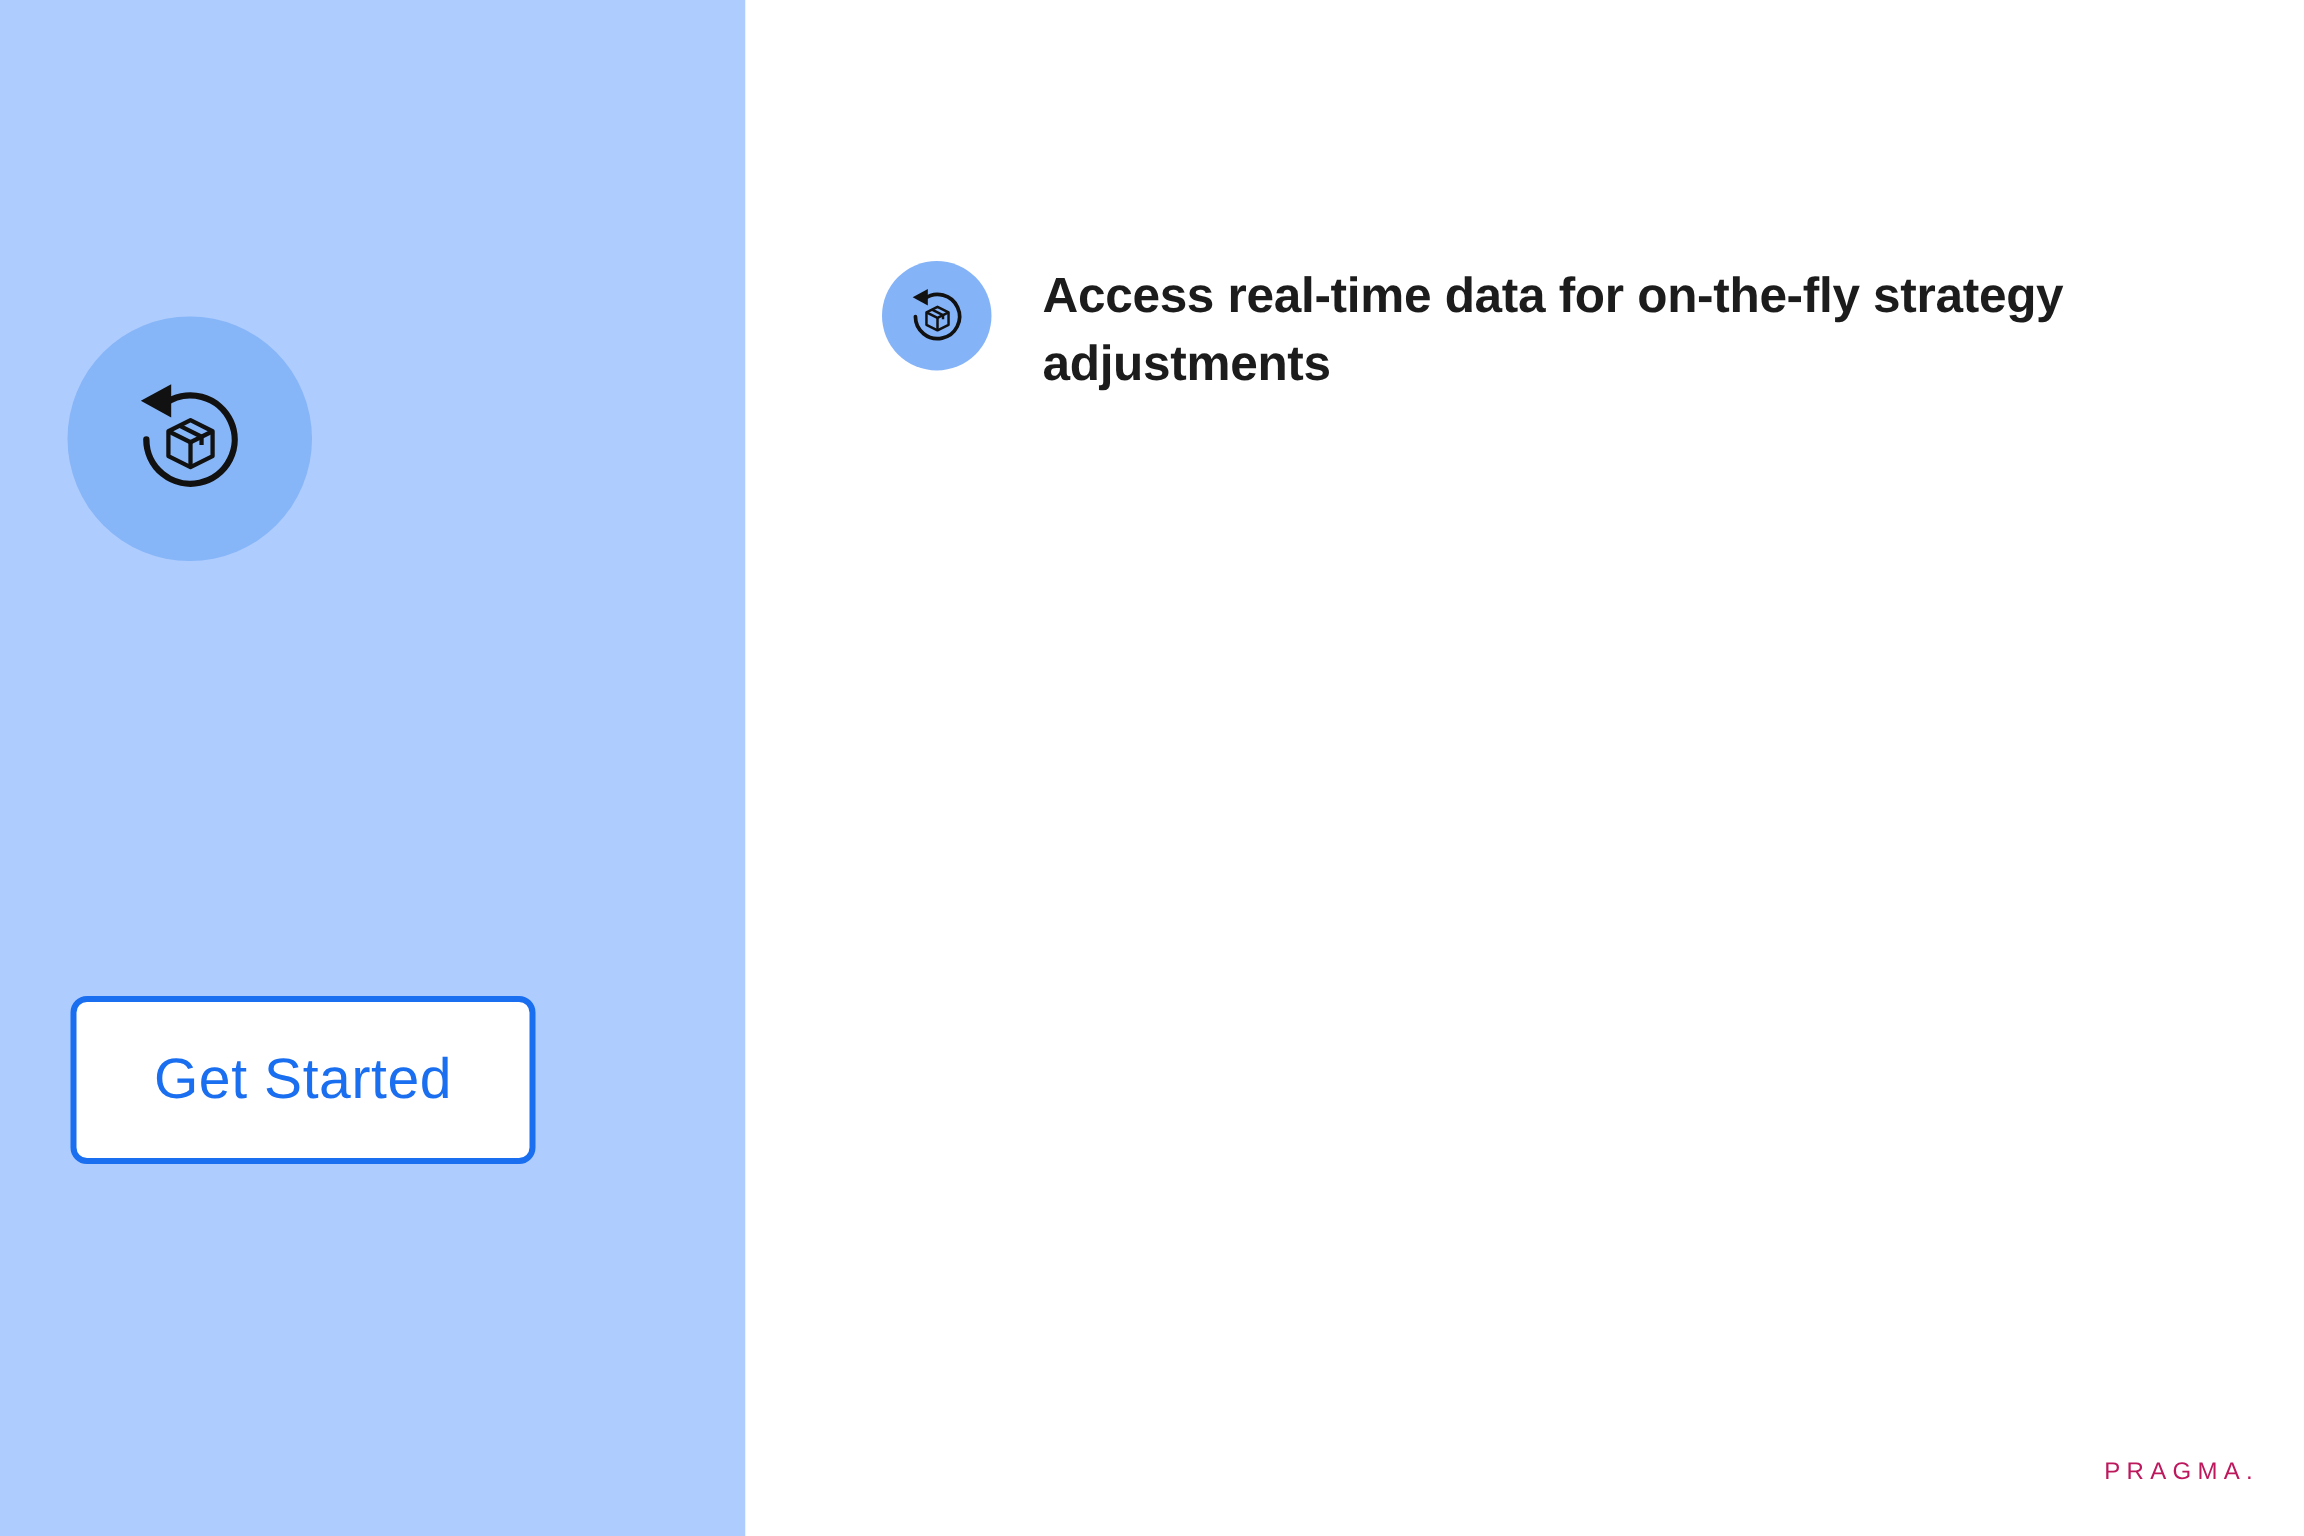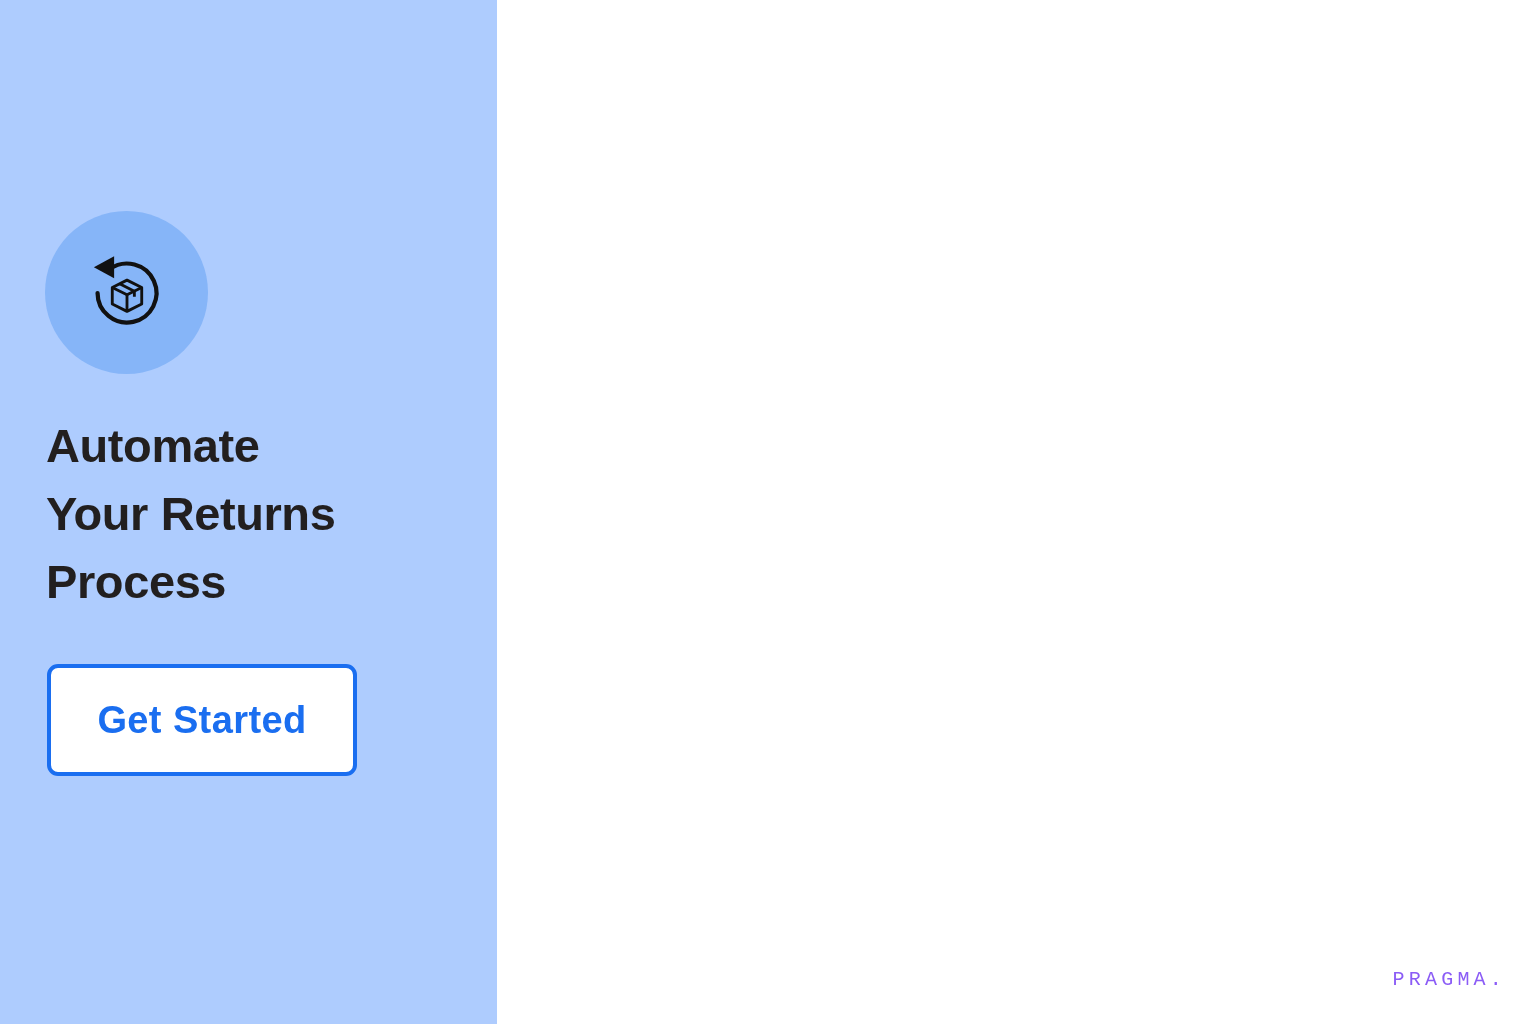--- a/index.html
+++ b/index.html
@@ -67,21 +67,21 @@
     background: #ffffff;
     border: 4px solid #1a6ef0;
     border-radius: 11px;
     display: flex;
     align-items: center;
     justify-content: center;
     cursor: pointer;
   }
   .cta-label {
     font-size: 38px;
-    font-weight: bold;
+    font-weight: normal;
     color: #1a6ef0;
     letter-spacing: 0.4px;
     text-align: right;
   }
 
   
   .right-panel {
     position: relative;
     flex: 1 1 auto;
     height: 1024px;
@@ -123,25 +123,24 @@
     letter-spacing: -0.2px;
     max-width: 740px;
     padding-top: 2px;
   }
 
   
   .brand {
     position: absolute;
     right: 30px;
     bottom: 33px;
-    font-size: 20px;
+    font-size: 16px;
     letter-spacing: 4.2px;
-    color: #8b5cf6;
+    color: #be185d;
     font-weight: normal;
-    font-family: Liberation Mono, monospace;
   }
 </style>
 </head>
 <body>
 
 <div class="slide">
 
   <div class="left-panel">
 
     <div class="hero-badge">
@@ -152,34 +151,48 @@
           <g stroke="#111111" stroke-width="3.1" stroke-linejoin="round" fill="none">
             <path d="M50 36 L66 44 L66 62 L50 70 L34 62 L34 44 Z"></path>
             <path d="M34 44 L50 52 L66 44"></path>
             <path d="M50 52 L50 70"></path>
             <path d="M42 40 L58 48 L58 54"></path>
           </g>
         </svg>
       </span>
     </div>
 
-    <div class="headline">Automate
-Your Returns
-Process</div>
 
     <div class="cta-button">
       <span class="cta-label">Get Started</span>
     </div>
 
   </div>
 
   <div class="right-panel">
 
     <div class="feature-list">
 
+      <div class="feature-item">
+        <div class="feature-icon">
+          <span>
+            <svg width="46" height="46" viewBox="0 0 100 100" fill="none" xmlns="http://www.w3.org/2000/svg">
+              <path d="M18 50 a32 32 0 1 0 13 -25.7" stroke="#111111" stroke-width="5.4" stroke-linecap="round" fill="none"></path>
+              <path d="M36 10 L36 34 L14 22 Z" fill="#111111"></path>
+              <g stroke="#111111" stroke-width="3.6" stroke-linejoin="round" fill="none">
+                <path d="M50 36 L66 44 L66 62 L50 70 L34 62 L34 44 Z"></path>
+                <path d="M34 44 L50 52 L66 44"></path>
+                <path d="M50 52 L50 70"></path>
+                <path d="M42 40 L58 48 L58 54"></path>
+              </g>
+            </svg>
+          </span>
+        </div>
+        <div class="feature-text">Access real-time data for on-the-fly strategy adjustments</div>
+      </div>
 
 
 
 
     </div>
 
     <div class="brand">PRAGMA.</div>
 
   </div>
 

